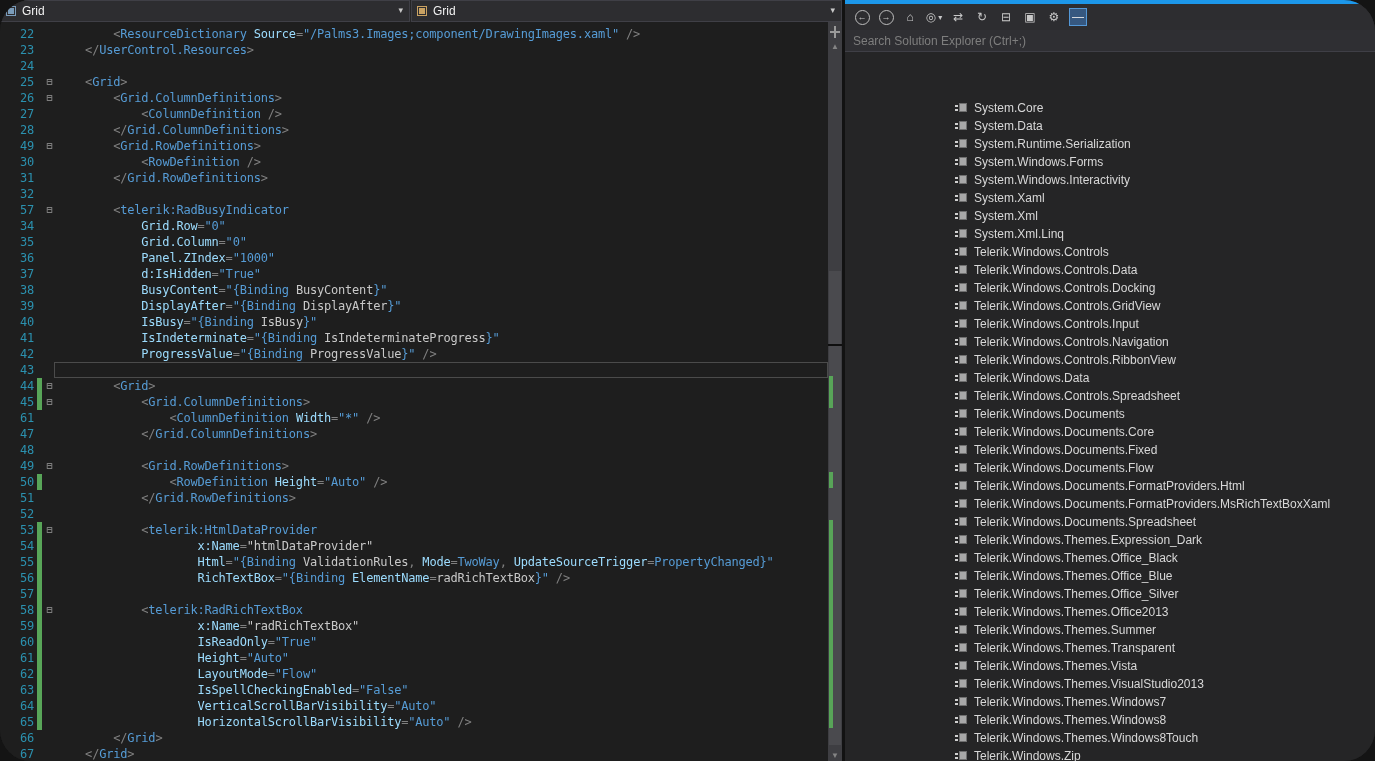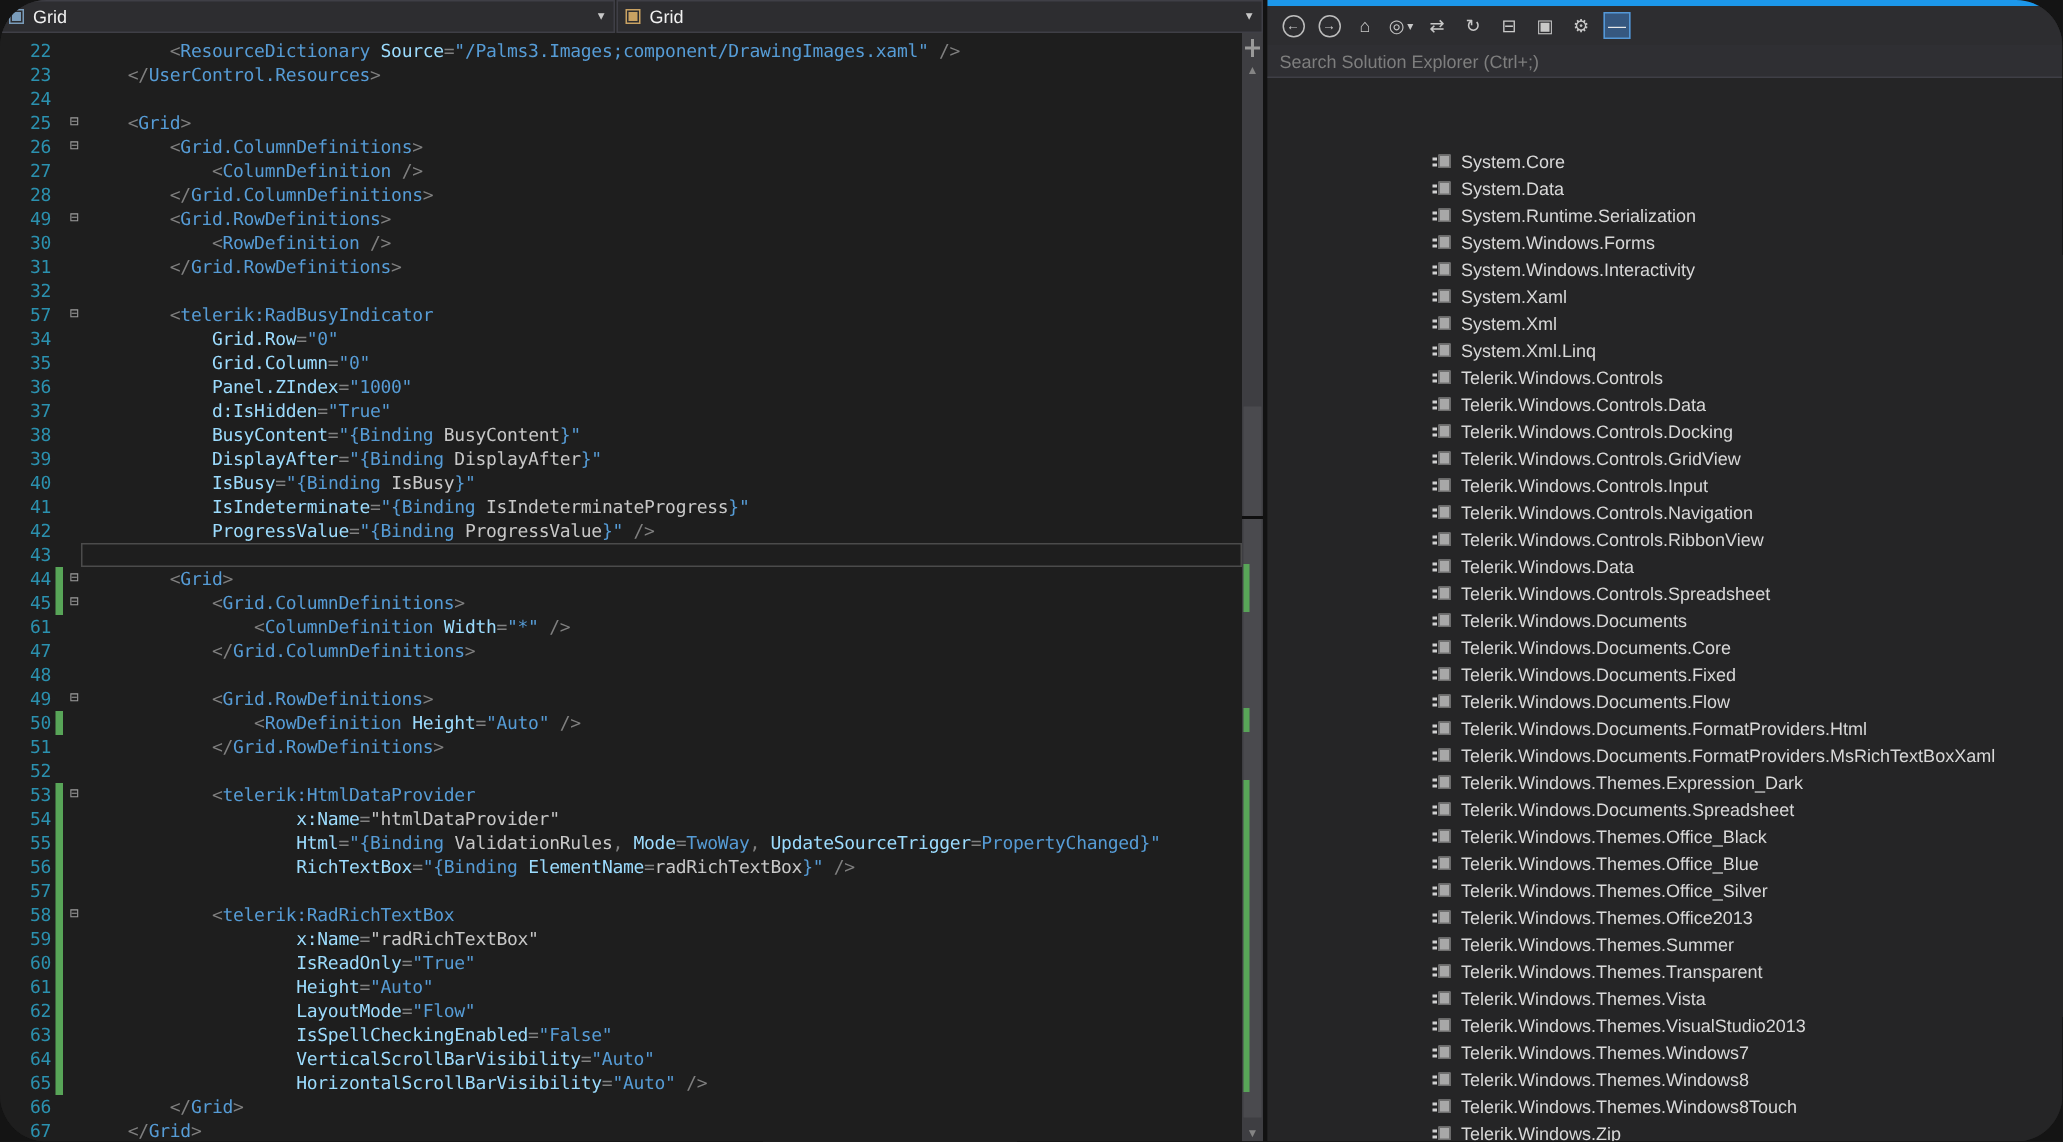--- a/index.html
+++ b/index.html
@@ -511,25 +511,25 @@
         <div class="titem">
           <span class="ref-icon"></span>
           <span>Telerik.Windows.Documents.FormatProviders.Html</span>
         </div>
         <div class="titem">
           <span class="ref-icon"></span>
           <span>Telerik.Windows.Documents.FormatProviders.MsRichTextBoxXaml</span>
         </div>
         <div class="titem">
           <span class="ref-icon"></span>
+          <span>Telerik.Windows.Documents.Spreadsheet</span>
+        </div>
+        <div class="titem">
+          <span class="ref-icon"></span>
           <span>Telerik.Windows.Themes.Expression_Dark</span>
-        </div>
-        <div class="titem">
-          <span class="ref-icon"></span>
-          <span>Telerik.Windows.Documents.Spreadsheet</span>
         </div>
         <div class="titem">
           <span class="ref-icon"></span>
           <span>Telerik.Windows.Themes.Office_Black</span>
         </div>
         <div class="titem">
           <span class="ref-icon"></span>
           <span>Telerik.Windows.Themes.Office_Blue</span>
         </div>
         <div class="titem">

